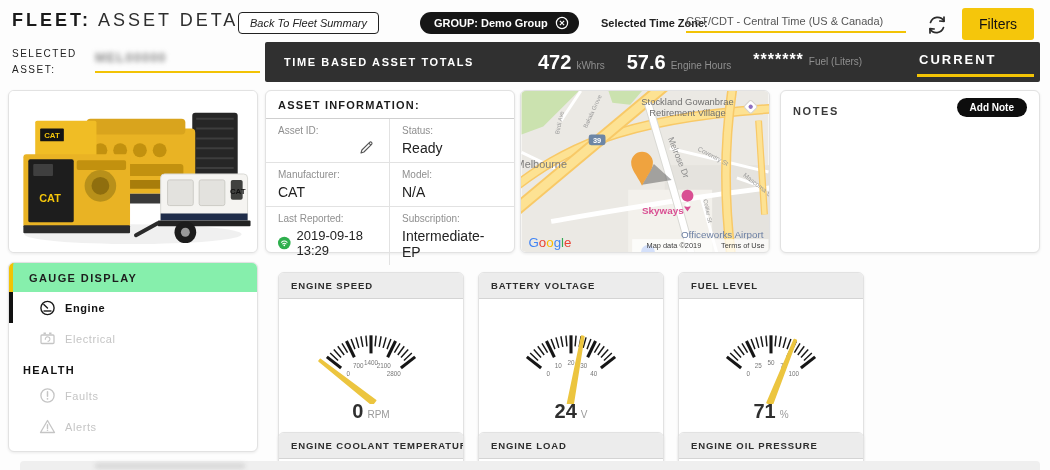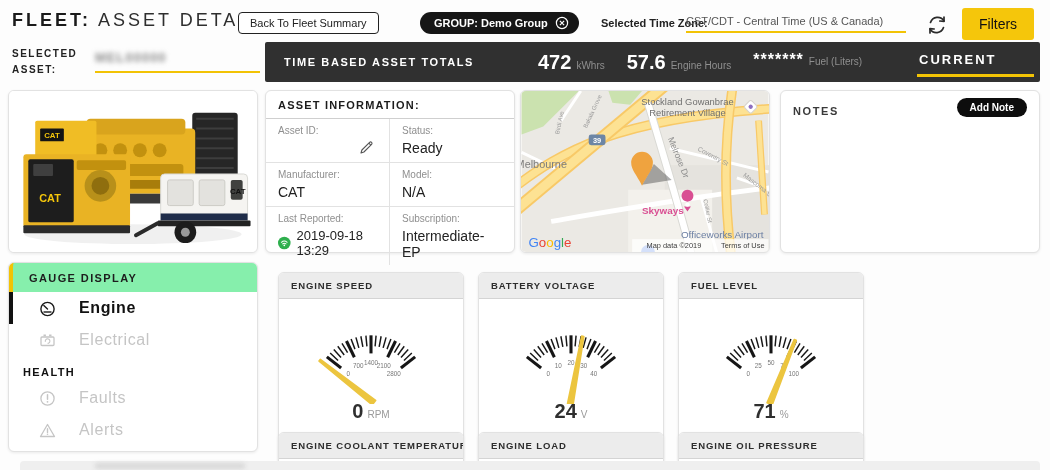--- a/index.html
+++ b/index.html
@@ -4,29 +4,29 @@
 <style>
   * { margin:0; padding:0; box-sizing:border-box; }
   html,body { background:#fff; }
   body { font-family:"Liberation Sans", sans-serif; color:#1c1c1c; }
   .canvas { position:relative; width:1050px; height:470px; background:#fdfdfd; overflow:hidden; }
 
   
   .page-title { position:absolute; left:12px; top:10px; font-size:18px; letter-spacing:3px; color:#1b1b1b; white-space:nowrap; }
   .page-title .t-bold { font-weight:bold;margin-top:26px; }
   .page-title .t-light { font-weight:normal; color:#2e2e2e; }
-  .back-btn { position:absolute; left:238px; top:12px; background:#fff; border:1.5px solid #222; border-radius:4px; padding:4px 11px; font-size:11px; color:#222; cursor:pointer; white-space:nowrap; }
+  .back-btn { position:absolute; left:238px; top:12px; background:#fff; border:1.5px solid #222; border-radius:4px; padding:4px 11px; font-size:11px; color:#222; cursor:pointer; white-space:nowrap;font-style:italic; }
   .group-pill { position:absolute; left:420px; top:12px; background:#161616; color:#fff; border-radius:12px; padding:4px 10px 4px 14px; font-size:11px; font-weight:bold; display:flex; align-items:center; gap:7px; white-space:nowrap; }
   .tz-label { position:absolute; left:601px; top:17px; font-size:11px; font-weight:bold; color:#222; white-space:nowrap; }
   .tz-value { position:absolute; left:686px; top:15px; width:220px; font-size:11px; color:#555; border-bottom:2px solid #f2c305; padding-bottom:4px; white-space:nowrap; overflow:hidden; }
   .refresh-btn { position:absolute; left:924px; top:12px; width:26px; height:26px; cursor:pointer; }
   .filters-btn { position:absolute; left:962px; top:8px; background:#f5c60b; border:none; border-radius:3px; padding:8px 17px; font-size:14px; color:#111; cursor:pointer; }
 
   
-  .sel-asset-label { position:absolute; left:12px; top:46px; width:80px; font-size:10px; font-weight:bold; letter-spacing:1.5px; line-height:1.6; color:#222; }
+  .sel-asset-label { position:absolute; left:12px; top:46px; width:80px; font-size:10px; font-weight:normal; letter-spacing:1.5px; line-height:1.6; color:#222; }
   .sel-asset-value { position:absolute; left:95px; top:48px; width:165px; border-bottom:2px solid #f2c305; padding-bottom:5px; }
   .sel-asset-value .blurred { filter:blur(2.5px); font-size:13px; font-weight:bold; color:#8a8a8a; letter-spacing:1px; }
 
   .totals-bar { position:absolute; left:265px; top:42px; width:775px; height:40px; background:#303030; border-radius:2px; display:flex; align-items:center; color:#fff; }
   .totals-title { margin-left:19px; font-size:11px; font-weight:bold; letter-spacing:1.6px; white-space:nowrap; }
   .totals-group { display:flex; align-items:flex-start; margin-left:64px; gap:22px; }
   .total-pair { display:flex; align-items:baseline; gap:5px; white-space:nowrap; }
   .total-value { font-size:20px; font-weight:bold; }
   .total-unit { font-size:10px; color:#8f8f8f; }
   .current-tab { position:absolute; right:6px; top:7px; width:117px; font-size:13px; font-weight:bold; letter-spacing:2px; color:#fff; border-bottom:3px solid #f2c305; padding:3px 2px 7px 2px; cursor:pointer; }
@@ -51,21 +51,21 @@
   .info-value.small { font-size:13px; display:flex; align-items:center; gap:6px; }
   .edit-pencil { position:absolute; right:14px; bottom:6px; cursor:pointer; }
 
   .notes-header { display:flex; align-items:flex-end; justify-content:space-between; padding:7px 12px; }
   .notes-title { font-size:11px; font-weight:bold; letter-spacing:1.6px; color:#3a3a3a; }
   .add-note-btn { background:#0d0d0d; color:#fff; font-size:10px; font-weight:bold; border:none; border-radius:11px; padding:4px 13px; cursor:pointer; white-space:nowrap; }
 
   
   .sidebar-card { left:8px; top:262px; width:250px; height:190px; }
   .sb-gauge-header { background:#86efac; border-left:4px solid #f2c305; padding:9px 12px 8px 16px; font-size:11px; font-weight:bold; letter-spacing:1.4px; color:#1d1d1d; border-radius:5px 5px 0 0; }
-  .sb-item { display:flex; align-items:center; gap:23px; padding:7px 12px 7px 26px; font-size:16px; letter-spacing:0.6px; cursor:pointer; border-left:4px solid transparent; }
+  .sb-item { display:flex; align-items:center; gap:9px; padding:7px 12px 7px 26px; font-size:11px; letter-spacing:0.6px; cursor:pointer; border-left:4px solid transparent; }
   .sb-item.active { border-left:4px solid #111; font-weight:bold; color:#111; }
   .sb-item.inactive { color:#c5c5c5; }
   .sb-section { padding:10px 12px 4px 14px; font-size:11px; font-weight:bold; letter-spacing:1.4px; color:#111; }
 
   
   .gauge-card { top:272px; width:186px; height:192px; }
   .gauge-card.r2 { top:432px; height:60px; }
   .g1 { left:278px; } .g2 { left:478px; } .g3 { left:678px; }
   .gauge-header { font-size:9.5px; letter-spacing:0.9px; }
   .gauge-body { display:flex; flex-direction:column; align-items:center; padding-top:2px; }

